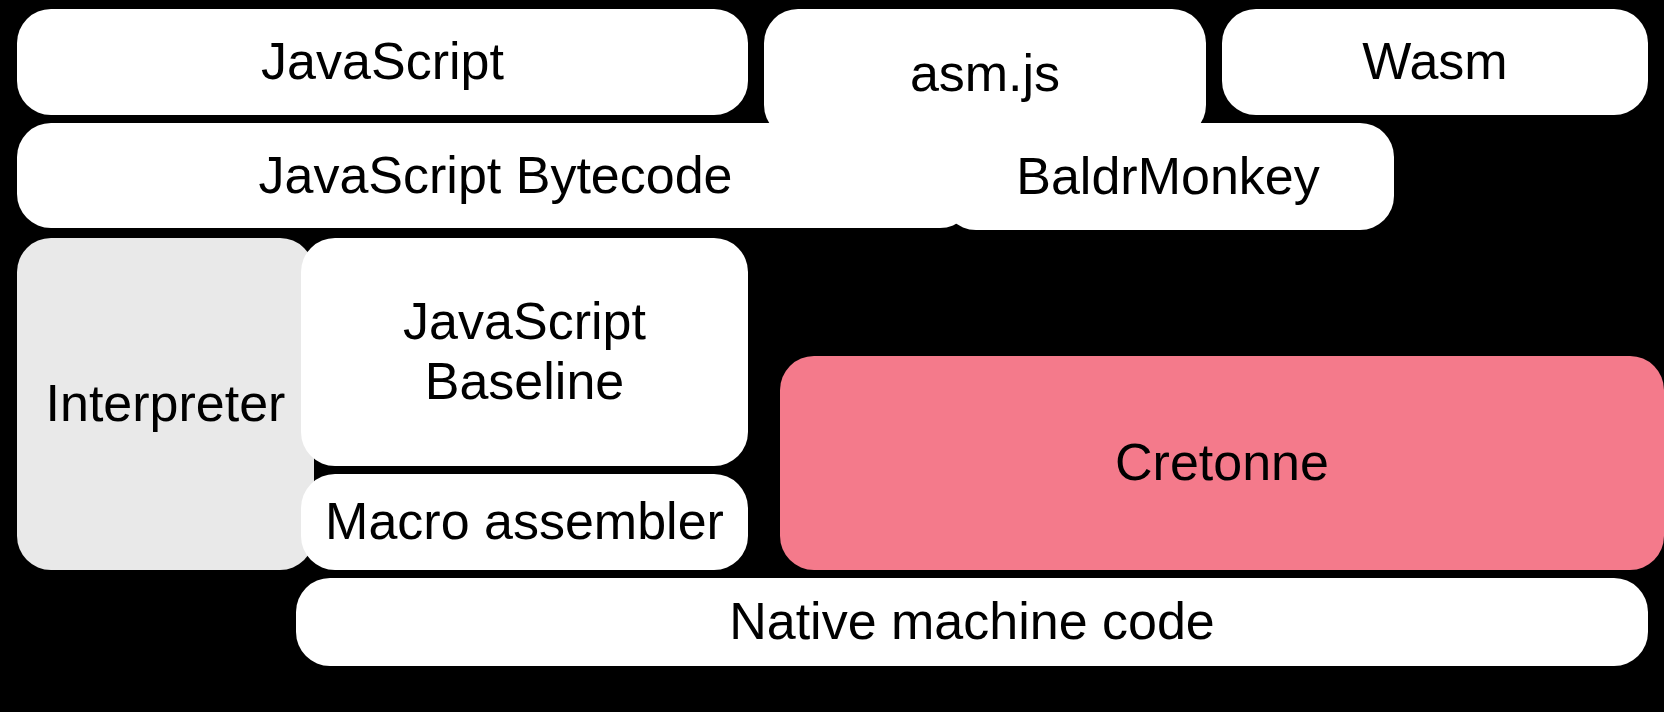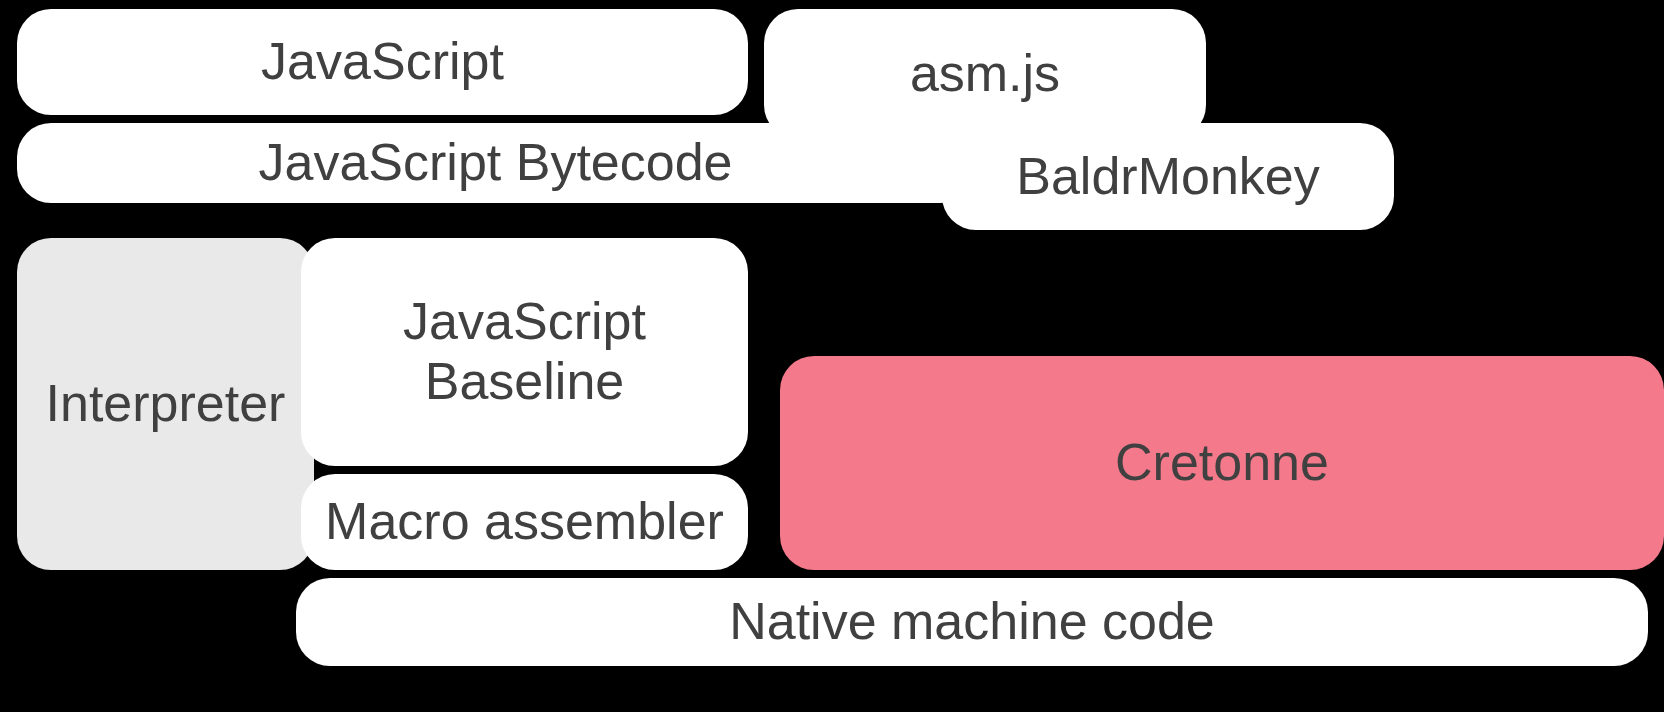--- a/index.html
+++ b/index.html
@@ -19,21 +19,21 @@
     background: #000000;
   }
   .box {
     position: absolute;
     border-radius: 34px;
     display: flex;
     flex-direction: column;
     align-items: center;
     justify-content: center;
     text-align: center;
-    color: #404040;
+    color: #000000;
     font-size: 52px;
     font-weight: 400;
     line-height: 1.15;
     letter-spacing: 0;
   }
   .box .label {
     display: block;
     white-space: nowrap;
   }
 </style>
@@ -43,22 +43,25 @@
 <div class="stage" style="background-color: rgb(0, 0, 0);">
 
   <div class="box" style="left: 17px; top: 9px; width: 731px; height: 106px; background-color: rgb(255, 255, 255);">
     <span class="label">JavaScript</span>
   </div>
 
   <div class="box" style="left: 764px; top: 9px; width: 442px; height: 130px; background-color: rgb(255, 255, 255);">
     <span class="label">asm.js</span>
   </div>
 
+  <div class="box" style="left: 1222px; top: 9px; width: 426px; height: 106px; background-color: rgb(255, 255, 255);">
+    <span class="label">Wasm</span>
+  </div>
 
-  <div class="box" style="left: 17px; top: 123px; width: 957px; height: 80px; background-color: rgb(255, 255, 255);">
+  <div class="box" style="left: 17px; top: 123px; width: 957px; height: 105px; background-color: rgb(255, 255, 255);">
     <span class="label">JavaScript Bytecode</span>
   </div>
 
   <div class="box" style="left: 942px; top: 123px; width: 452px; height: 107px; background-color: rgb(255, 255, 255);">
     <span class="label">BaldrMonkey</span>
   </div>
 
   <div class="box" style="left: 17px; top: 238px; width: 297px; height: 332px; background-color: rgb(233, 233, 233);">
     <span class="label">Interpreter</span>
   </div>

